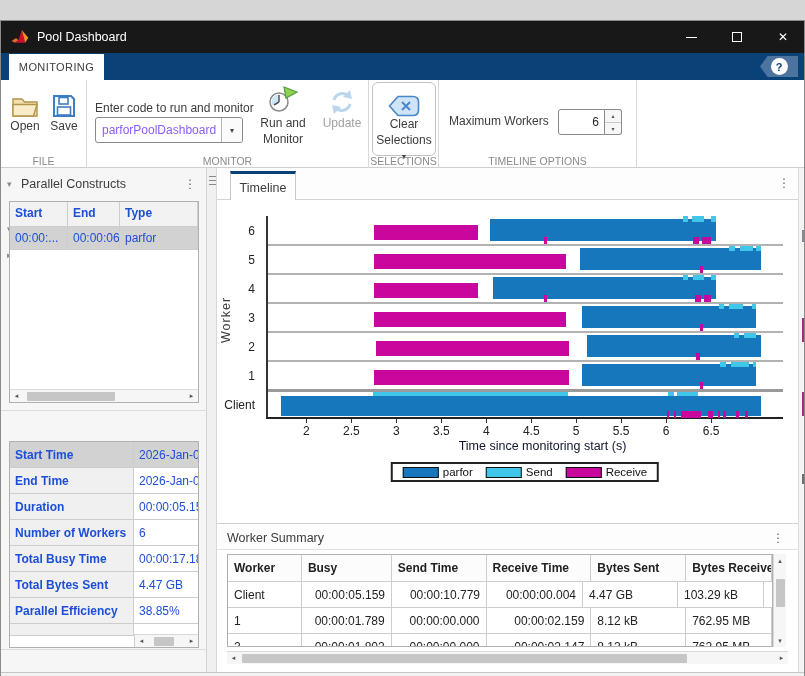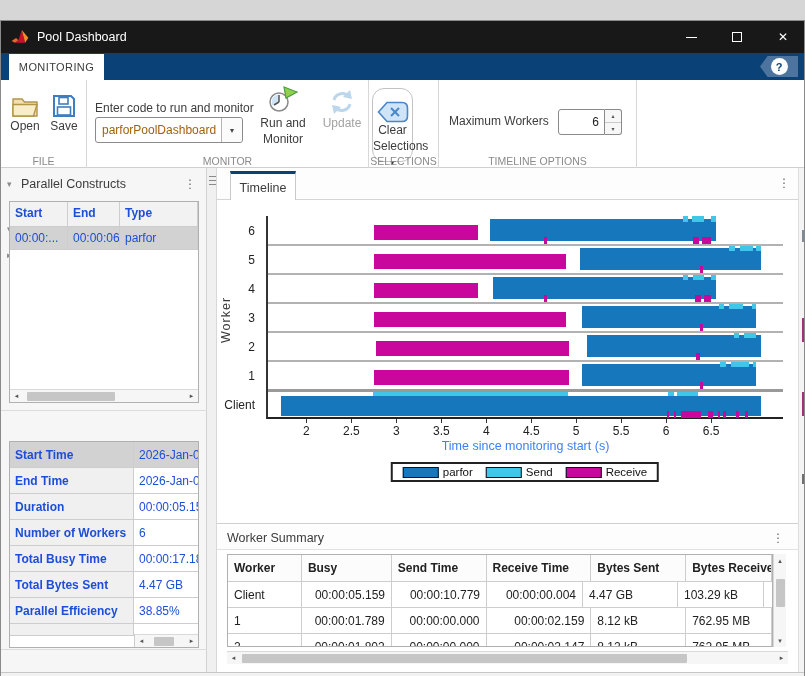--- a/index.html
+++ b/index.html
@@ -29,27 +29,27 @@
   #sec-file{left:0;width:86px;}
   #sec-monitor{left:86px;width:282px;}
   #sec-selections{left:368px;width:70px;}
   #sec-timeline{left:438px;width:198px;}
   .tool-v{position:absolute;top:5px;text-align:center;color:#3c3c3c;font-size:12px;}
   .tool-v .ic{height:34px;display:flex;align-items:flex-end;justify-content:center;}
   #btn-open{left:5px;width:38px;}
   #btn-save{left:45px;width:36px;}
   .mon-label{position:absolute;left:8px;top:21px;font-size:12px;color:#3c3c3c;white-space:nowrap;}
   .combo{position:absolute;left:8px;top:37px;width:148px;height:26px;border:1px solid #8a8a8a;border-radius:3px;background:#fff;display:flex;}
-  .combo .val{flex:1;font-size:12px;color:#a16207;padding:5px 4px 0 6px;white-space:nowrap;overflow:hidden;}
+  .combo .val{flex:1;font-size:12px;color:#8b5cf6;padding:5px 4px 0 6px;white-space:nowrap;overflow:hidden;}
   .combo .arrow{width:21px;border-left:1px solid #b5b5b5;display:flex;align-items:center;justify-content:center;font-size:8px;color:#444;background:#fbfbfb;border-radius:0 3px 3px 0;}
   #btn-run{left:164px;width:64px;top:2px;}
   #btn-update{left:232px;width:46px;top:2px;}
   #btn-update .lbl{color:#a2a2a2;}
   .two-line{line-height:1.3;}
-  #btn-clear{position:absolute;left:3px;top:8px;width:41px;height:74px;border:1px solid #c3c3c3;border-radius:12px;background:#fff;text-align:center;font-size:12px;color:#3c3c3c;}
+  #btn-clear{position:absolute;left:3px;top:2px;width:64px;height:74px;border:1px solid #c3c3c3;border-radius:6px;background:#fff;text-align:center;font-size:12px;color:#3c3c3c;}
   #btn-clear .ic{height:34px;display:flex;align-items:flex-end;justify-content:center;}
   .mini-arrow{font-size:8px;color:#444;}
   #mw-label{position:absolute;left:10px;top:34px;font-size:12px;color:#3c3c3c;white-space:nowrap;}
   #mw-spin{position:absolute;left:119px;top:29px;width:64px;height:26px;display:flex;}
   #mw-input{width:47px;height:26px;border:1px solid #8a8a8a;border-radius:3px 0 0 3px;font-size:12px;color:#222;text-align:right;padding:5px 5px 0 0;background:#fff;}
   #mw-btns{width:17px;height:26px;border:1px solid #8a8a8a;border-left:none;border-radius:0 3px 3px 0;display:flex;flex-direction:column;background:#f7f7f7;}
   #mw-btns div{flex:1;display:flex;align-items:center;justify-content:center;font-size:6px;color:#555;}
   #mw-btns div:first-child{border-bottom:1px solid #c9c9c9;}
 
   
@@ -102,21 +102,21 @@
   .bar-receive{top:9px;height:15px;}
   .bar-sendband{top:1px;height:5px;}
   .mark-send{top:0;height:6px;}
   .mark-receive{bottom:1px;height:7px;}
   .sep{position:absolute;left:0;width:100%;height:2px;background:#b2b2b2;}
   .sep-thick{height:3px;background:#9a9a9a;}
   #xtickmarks{position:absolute;left:49px;top:219px;width:517px;height:5px;}
   .xtm{position:absolute;top:0;width:1px;height:4px;background:#333;}
   #xticks{position:absolute;left:49px;top:224px;width:517px;height:14px;}
   .xtick{position:absolute;transform:translateX(-50%);font-size:12px;color:#222;white-space:nowrap;}
-  #xlabel{position:absolute;left:50px;top:239px;width:517px;text-align:center;font-size:12.5px;color:#3b82f6;}
+  #xlabel{position:absolute;left:67px;top:239px;width:517px;text-align:center;font-size:12.5px;color:#0f172a;}
   #legend{position:absolute;left:308px;top:262px;transform:translateX(-50%);display:inline-flex;align-items:center;gap:13px;border:2px solid #222;background:#fff;padding:2px 10px;}
   .leg-item{display:flex;align-items:center;gap:4px;font-size:11.5px;color:#111;white-space:nowrap;}
   .leg-swatch{width:36px;height:11px;border:1px solid #111;}
 
   
   #ws-divider{position:absolute;left:0;top:355px;width:581px;height:1px;background:#cfcfcf;}
   #ws-header{position:absolute;left:0;top:358px;width:581px;height:24px;background:#fdfdfd;border-bottom:1px solid #e2e2e2;display:flex;align-items:center;padding:0 10px;font-size:12.5px;color:#3c3c3c;}
   #ws-header .ph-title{flex:1;}
   #ws-body{position:absolute;left:0;top:382px;width:581px;height:122px;background:#fff;}
   #ws-table{position:absolute;left:10px;top:4px;width:546px;height:93px;border:1px solid #b0b0b0;overflow:hidden;background:#fff;}

